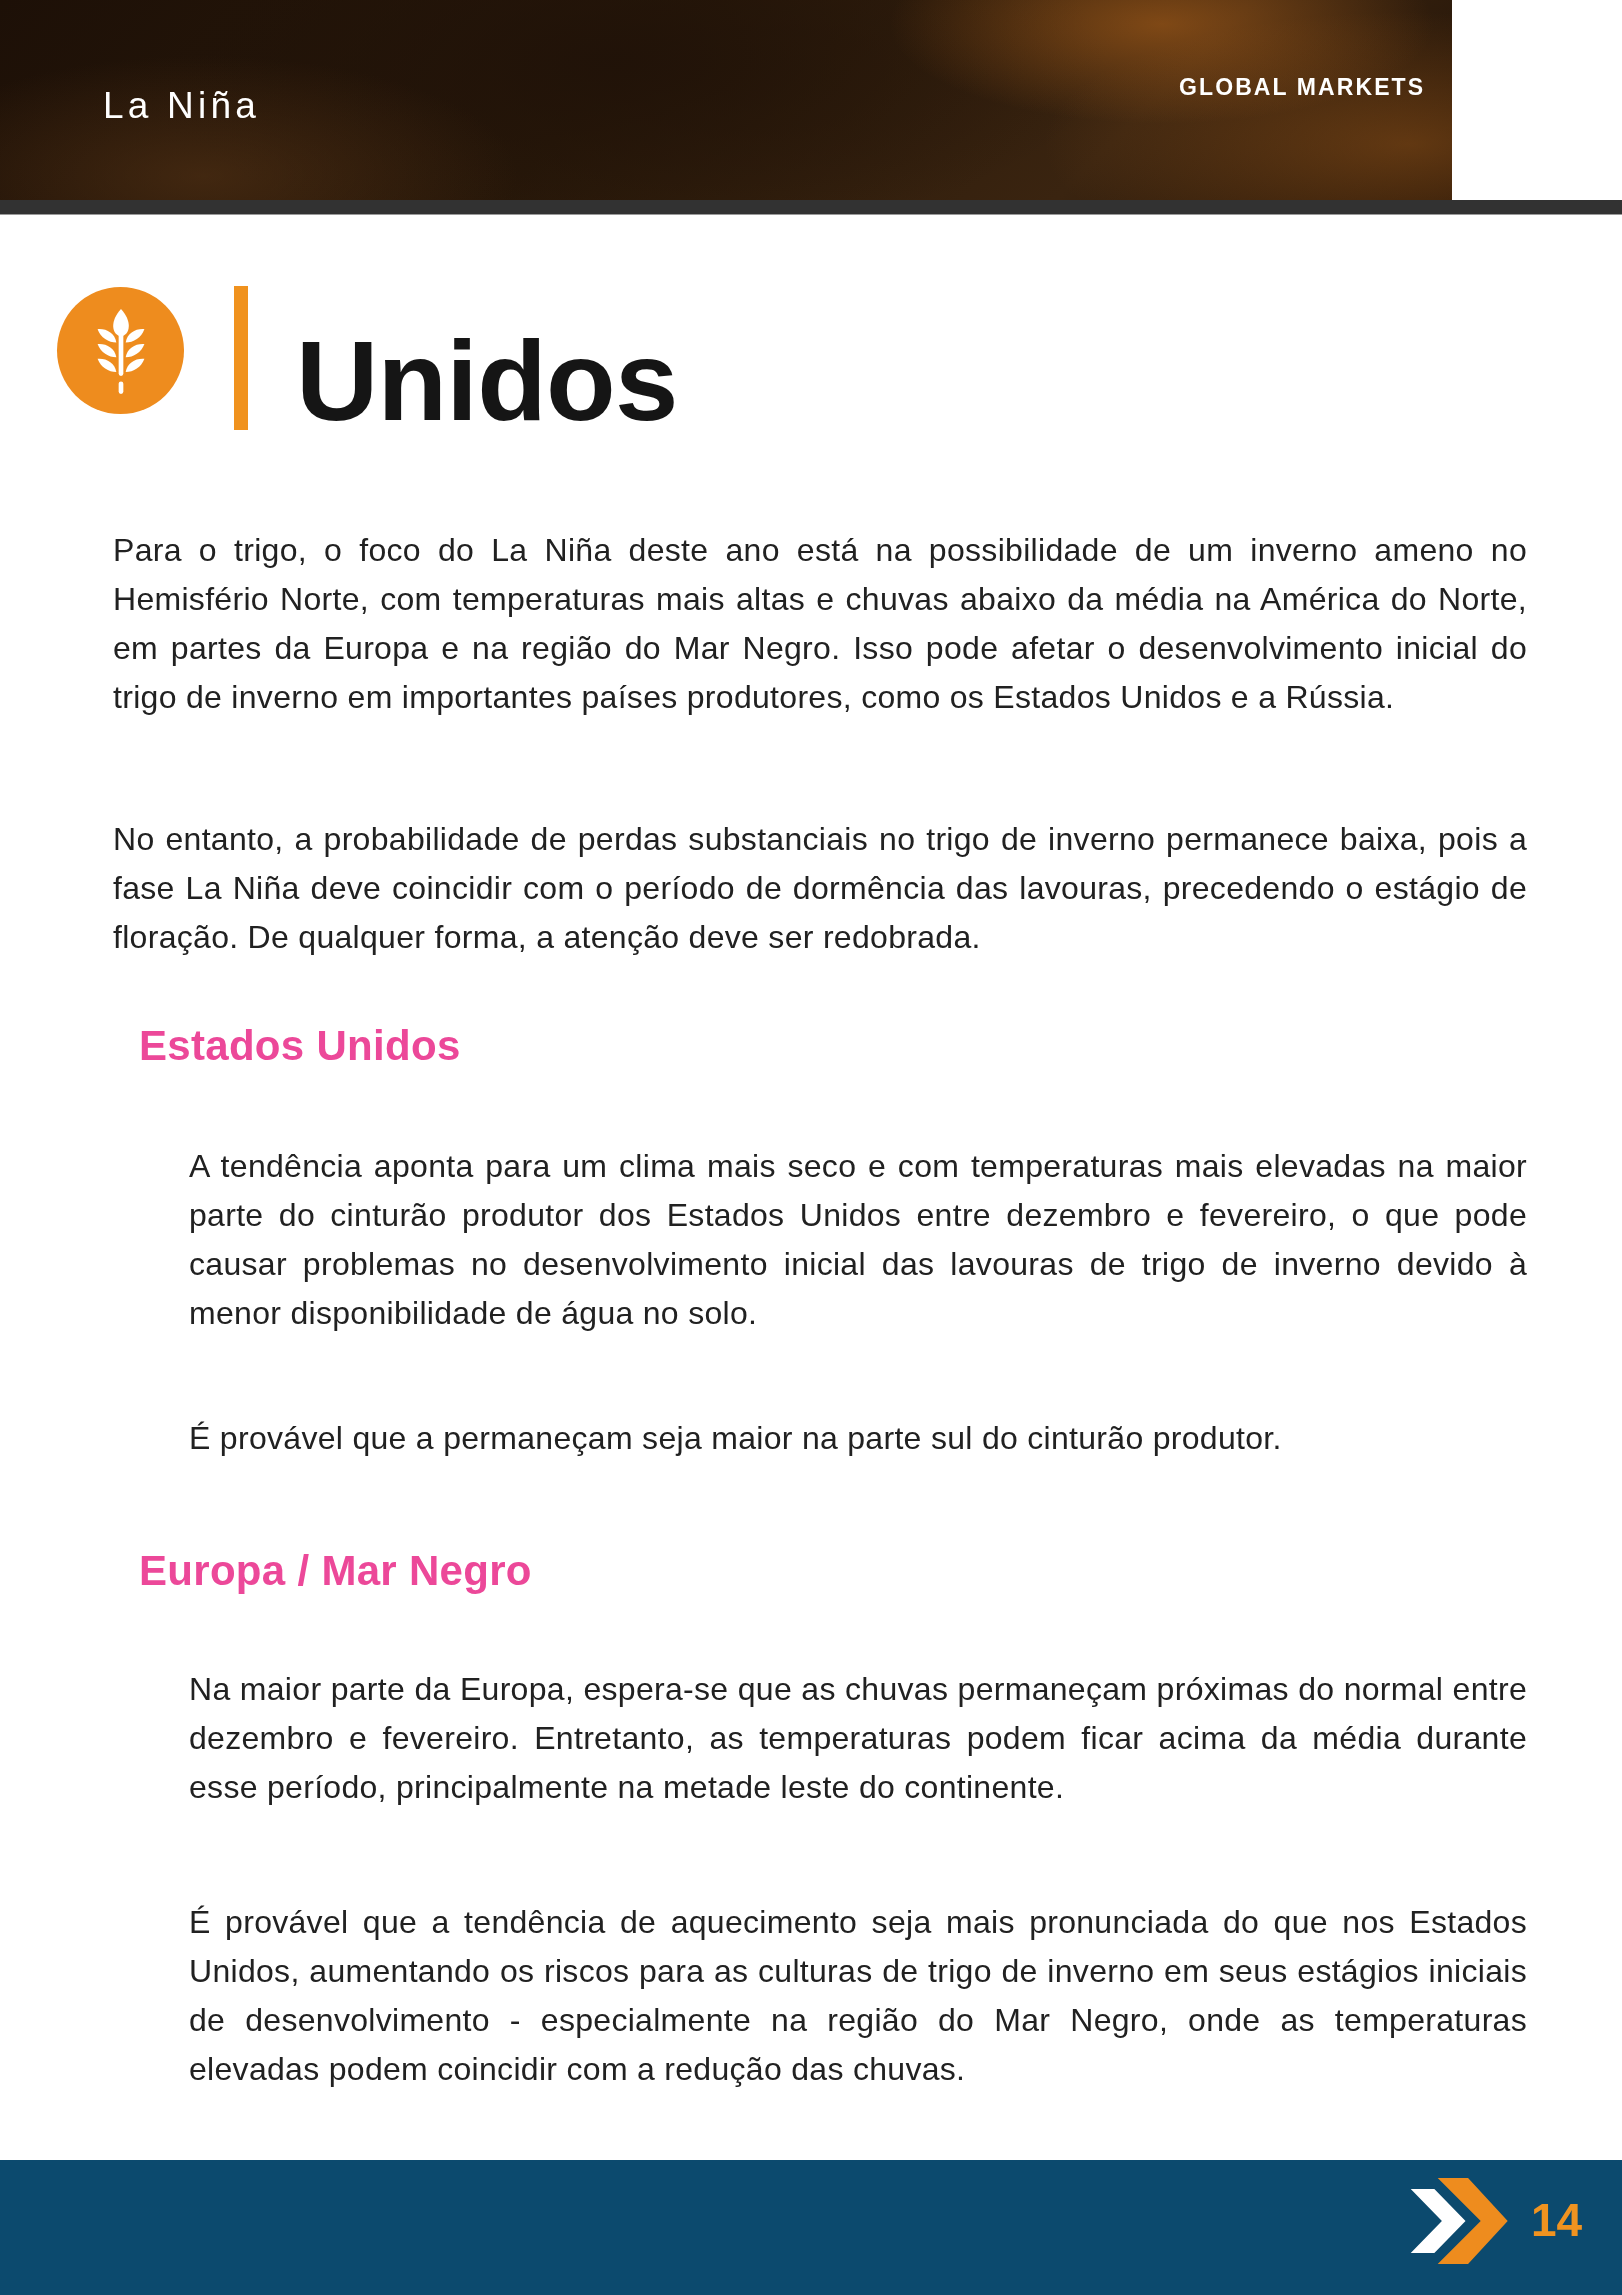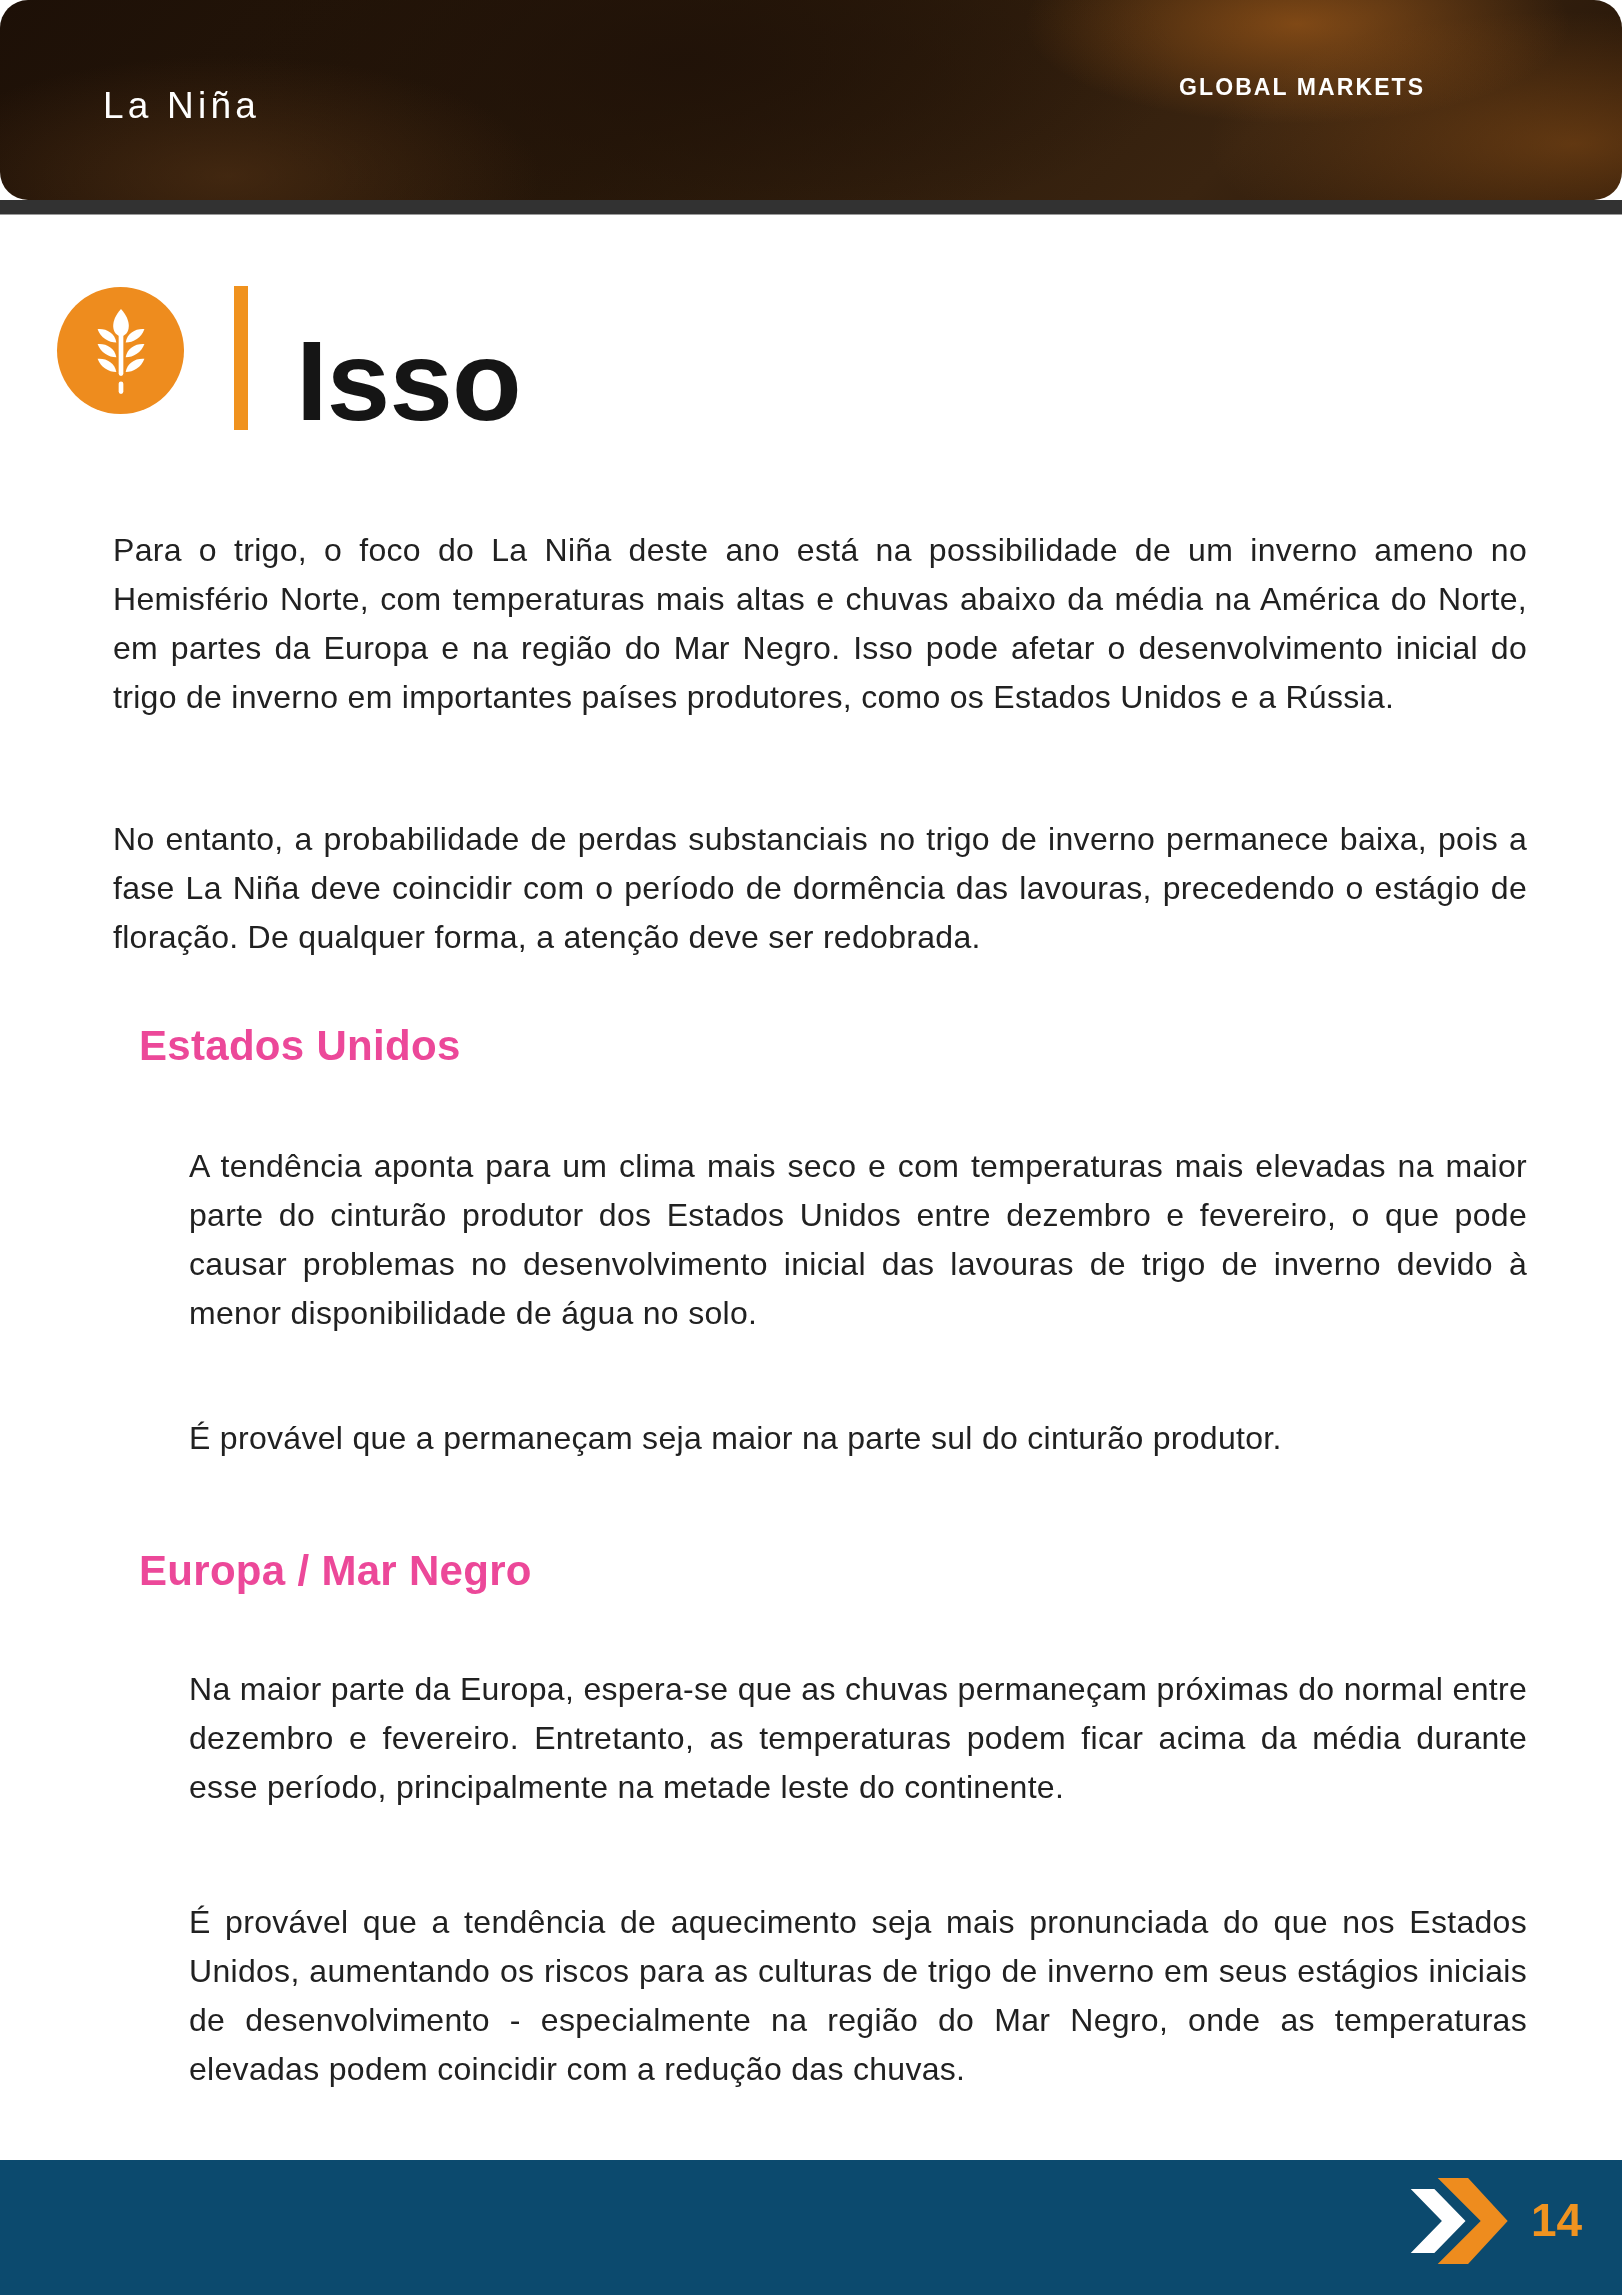--- a/index.html
+++ b/index.html
@@ -4,28 +4,27 @@
 <style>
   html,body{margin:0;padding:0;}
   body{
     width:1622px;height:2295px;position:relative;overflow:hidden;
     background:#ffffff;
     font-family:"Liberation Sans", sans-serif;
     -webkit-font-smoothing:antialiased;
   }
   
   .header{
-    position:absolute;top:0;left:0;width:1622px;height:200px;
+    position:absolute;top:0;left:0;width:1452px;height:200px;
     background:
       radial-gradient(ellipse 439px 161px at 80% 12%, rgba(198,110,28,0.50), transparent 62%),
       radial-gradient(ellipse 608px 220px at 97% 72%, rgba(168,96,28,0.45), transparent 60%),
       radial-gradient(ellipse 507px 194px at 14% 88%, rgba(96,58,24,0.50), transparent 62%),
       radial-gradient(ellipse 693px 253px at 42% 30%, rgba(32,18,8,0.92), transparent 72%),
       linear-gradient(135deg,#1d1007 0%,#281809 42%,#3a2410 76%,#221307 100%);
-    border-radius: 28px;
   }
   .header-title{
     position:absolute;left:103px;top:87px;
     color:#ffffff;font-size:37px;font-weight:500;letter-spacing:4.2px;line-height:1;
   }
   .brand{position:absolute;left:1179px;top:66px;color:#ffffff;}
   .brand-name{font-size:52px;font-weight:600;letter-spacing:0.4px;line-height:1;}
   .brand-tagline{font-size:23px;font-weight:600;letter-spacing:2.1px;margin-top:8.4px;}
   .header-strip{
     position:absolute;top:200px;left:0;width:1622px;height:14.4px;
@@ -97,21 +96,21 @@
 
       <path d="M56 45 C66 45 76 39 80 28 C69 27 58 33 56 45 Z"></path>
       <path d="M56 64 C66 64 76 58 80 47 C69 46 58 52 56 64 Z"></path>
       <path d="M56 83 C66 83 76 77 80 66 C69 65 58 71 56 83 Z"></path>
 
       <rect x="47" y="95" width="6" height="16" rx="3"></rect>
     </g>
   </svg>
 </div>
 <div class="accent-bar"></div>
-<h1 class="page-title">Isso</h1>
+<h1 class="page-title">Unidos</h1>
 
 <p class="para p1">Para o trigo, o foco do La Niña deste ano está na possibilidade de um inverno ameno no Hemisfério Norte, com temperaturas mais altas e chuvas abaixo da média na América do Norte, em partes da Europa e na região do Mar Negro. Isso pode afetar o desenvolvimento inicial do trigo de inverno em importantes países produtores, como os Estados Unidos e a Rússia.</p>
 <p class="para p2">No entanto, a probabilidade de perdas substanciais no trigo de inverno permanece baixa, pois a fase La Niña deve coincidir com o período de dormência das lavouras, precedendo o estágio de floração. De qualquer forma, a atenção deve ser redobrada.</p>
 
 <h2 class="section-heading h-us">Estados Unidos</h2>
 <p class="para sub-para us-p1">A tendência aponta para um clima mais seco e com temperaturas mais elevadas na maior parte do cinturão produtor dos Estados Unidos entre dezembro e fevereiro, o que pode causar problemas no desenvolvimento inicial das lavouras de trigo de inverno devido à menor disponibilidade de água no solo.</p>
 <p class="para sub-para us-p2">É provável que a permaneçam seja maior na parte sul do cinturão produtor.</p>
 
 <h2 class="section-heading h-eu">Europa / Mar Negro</h2>
 <p class="para sub-para eu-p1">Na maior parte da Europa, espera-se que as chuvas permaneçam próximas do normal entre dezembro e fevereiro. Entretanto, as temperaturas podem ficar acima da média durante esse período, principalmente na metade leste do continente.</p>

